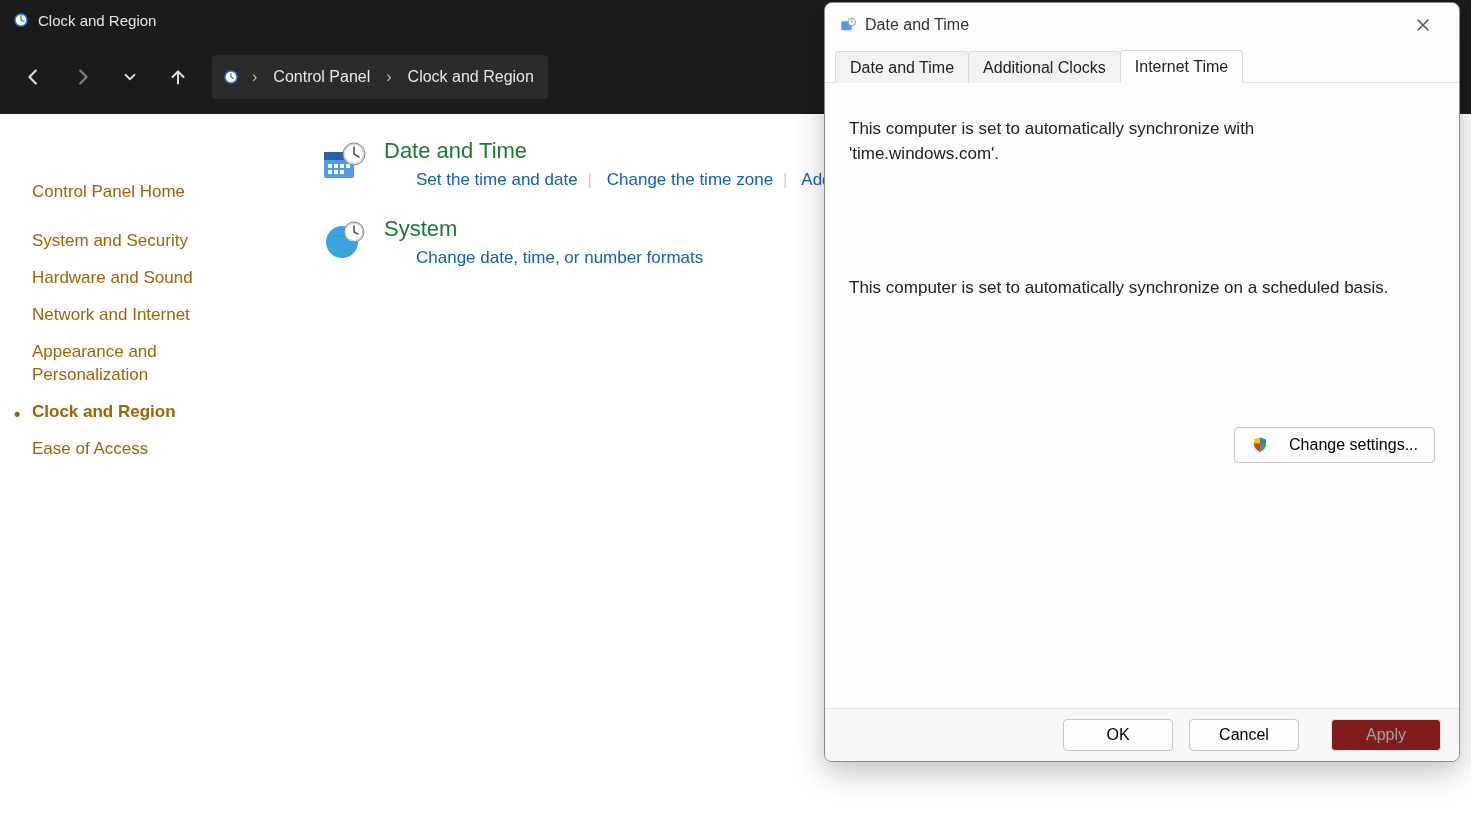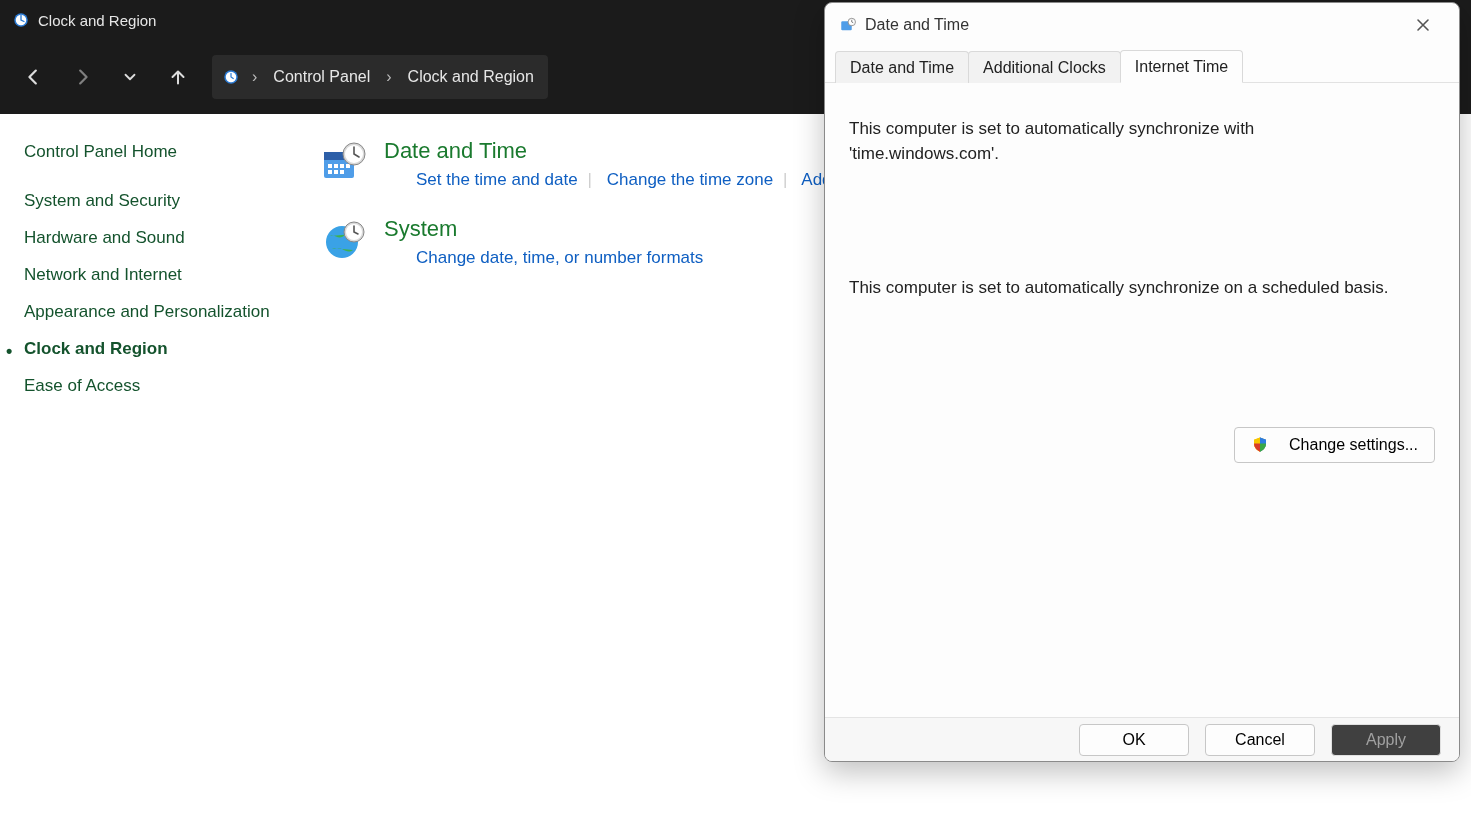--- a/index.html
+++ b/index.html
@@ -21,21 +21,21 @@
     .nav-btn.disabled { color:#808080; }
     .addr {
       margin-left: 8px; flex: 0 0 auto; height:44px; background:#2b2b2b; border-radius:4px; display:flex; align-items:center; padding:0 10px; gap:8px; color:#e6e6e6; font-size:16px;
     }
     .addr .chev { color:#bbb; padding:0 4px; }
     .addr .crumb { cursor:pointer; padding:2px 4px; border-radius:3px; }
     .globe18 { width:18px; height:18px; display:inline-block; }
 
     
     .main { display:flex; height: calc(817px - 40px - 74px); background:#fff; }
-    .sidebar { width: 290px; padding: 28px 20px 0 24px; font-size:17px; color:#14532d; }
+    .sidebar { width: 290px; padding: 28px 20px 0 32px; font-size:17px; color:#a16207;margin-top:40px; }
     .sidebar .home { margin-bottom: 28px; cursor:pointer; }
     .sidebar ul { list-style:none; }
     .sidebar li { margin-bottom: 14px; cursor:pointer; line-height:1.35; position:relative; }
     .sidebar li.current { font-weight:700; }
     .sidebar li.current::before { content:"•"; position:absolute; left:-18px; top:1px; font-size:18px; }
 
     .content { flex:1; padding: 24px 20px 0 30px; }
     .category { display:flex; gap:16px; margin-bottom: 26px; }
     .cat-icon { width:48px; height:48px; flex:0 0 48px; }
     .cat-title { color:#1a7a2e; font-size:22px; font-weight:400; margin-bottom:6px; cursor:pointer; }
@@ -58,23 +58,23 @@
     .tab.active { background:#fdfdfd; border-bottom:1px solid #fdfdfd; z-index:2; }
 
     .tab-content { flex:1; padding: 34px 24px 10px 24px; font-size:17px; color:#222; line-height:1.45; position:relative; }
     .tab-content p { margin-bottom: 14px; max-width: 560px; }
     .change-btn {
       position:absolute; right:24px; top: 344px;
       height:36px; padding:0 16px; border:1px solid #c7c7c7; border-radius:4px; background:#fdfdfd; font-size:16px; cursor:pointer; display:flex; align-items:center; gap:20px;
     }
     .shield { width:18px; height:18px; display:inline-block; }
 
-    .dlg-buttons { height:44px; display:flex; align-items:center; justify-content:flex-end; gap:16px; padding:0 18px; border-top:1px solid #e4e4e4; background:#f7f7f7; }
+    .dlg-buttons { height:53px; display:flex; align-items:center; justify-content:flex-end; gap:16px; padding:0 18px; border-top:1px solid #e4e4e4; background:#f7f7f7; }
     .dbtn { min-width:110px; height:32px; border:1px solid #c7c7c7; border-radius:4px; background:#fdfdfd; font-size:16px; cursor:pointer; }
-    .dbtn.disabled { color:#a0a0a0; background:#404040; border-color:#e0e0e0; cursor:default; }
+    .dbtn.disabled { color:#a0a0a0; background:#7f1d1d; border-color:#e0e0e0; cursor:default;margin-left:16px; }
 
     
     svg { display:block; }
   </style>
 </head>
 <body>
 
 <div class="cp-title">
   <span class="ticon">
     <svg viewBox="0 0 24 24" width="18" height="18">

